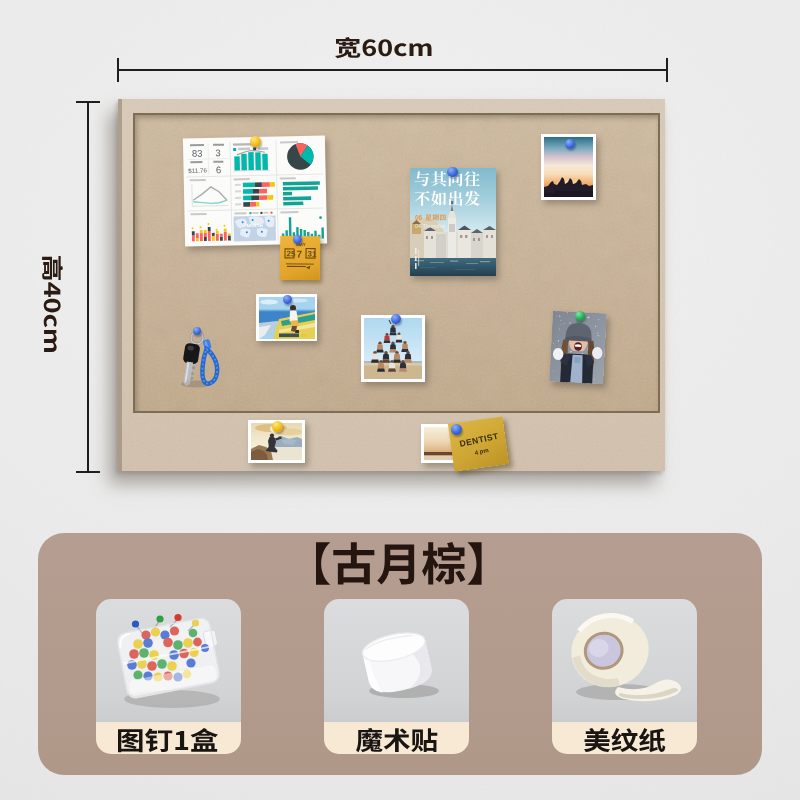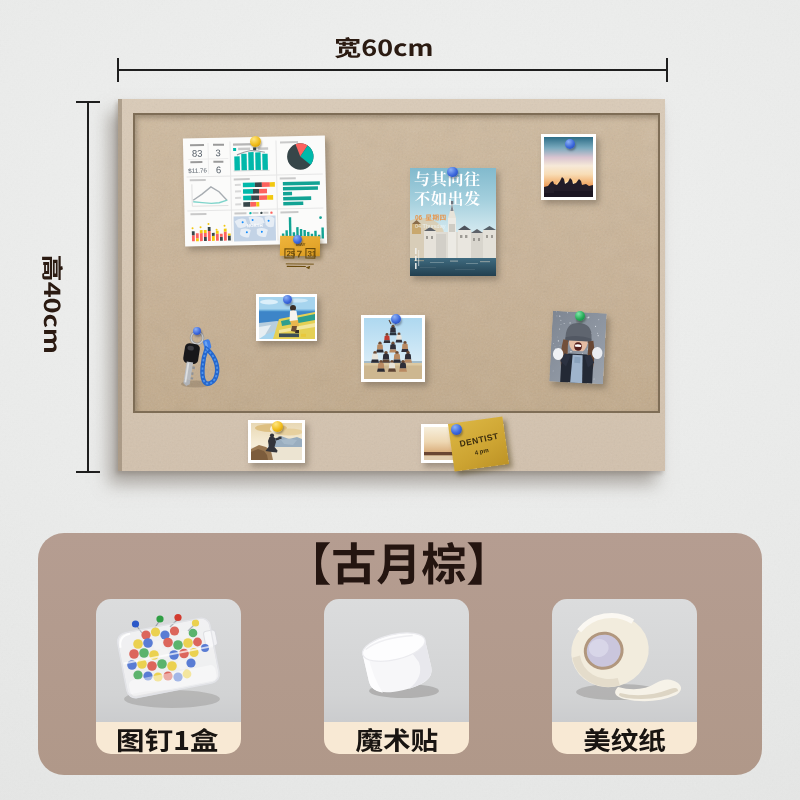--- a/index.html
+++ b/index.html
@@ -210,21 +210,21 @@
         <rect x="122.19999999999996" y="96" width="2.4" height="7" fill="#12a394"></rect>
         <rect x="125.79999999999995" y="98" width="2.4" height="5" fill="#12a394"></rect>
         <rect x="129.39999999999995" y="95" width="2.4" height="8" fill="#12a394"></rect>
         <rect x="132.99999999999994" y="99" width="2.4" height="4" fill="#12a394"></rect>
         <rect x="136.59999999999994" y="92" width="2.4" height="11" fill="#12a394"></rect>
         <circle cx="136" cy="82" r="1.4" fill="#12a394"></circle>
       </svg></div>
 
 <span class="pin y" style="left:250px;top:135.5px;width:11px;height:11px"></span>
 
-<div class="abs" style="left:280px;top:236px;width:40px;height:20px;background:linear-gradient(160deg,#f0b53c 0%,#e2a42a 70%,#d1941e 100%);box-shadow:2px 3px 4px rgba(80,60,20,.45);transform:rotate(.6deg)"><svg width="40" height="38" viewBox="0 0 40 38">
+<div class="abs" style="left:280px;top:236px;width:40px;height:44px;background:linear-gradient(160deg,#f0b53c 0%,#e2a42a 70%,#d1941e 100%);box-shadow:2px 3px 4px rgba(80,60,20,.45);transform:rotate(.6deg)"><svg width="40" height="38" viewBox="0 0 40 38">
         <g stroke="#6b4c0c" fill="none" stroke-width="1.1">
           <rect x="5" y="13" width="9" height="9"></rect>
           <rect x="26" y="12.5" width="9" height="9.5"></rect>
           <line x1="6" y1="28" x2="34" y2="28" stroke-width="0.9"></line>
           <line x1="7" y1="30.5" x2="26" y2="30.5"></line>
         </g>
         <path d="M26 31.5 l4.5 -1.8 l-1 3.4 Z" fill="#6b4c0c"></path>
         <g font-family="Liberation Sans" font-size="8" font-weight="bold" fill="#6b4c0c">
           <text x="6.5" y="20.5">25</text>
           <text x="16.5" y="21.5" font-size="10">7</text>

